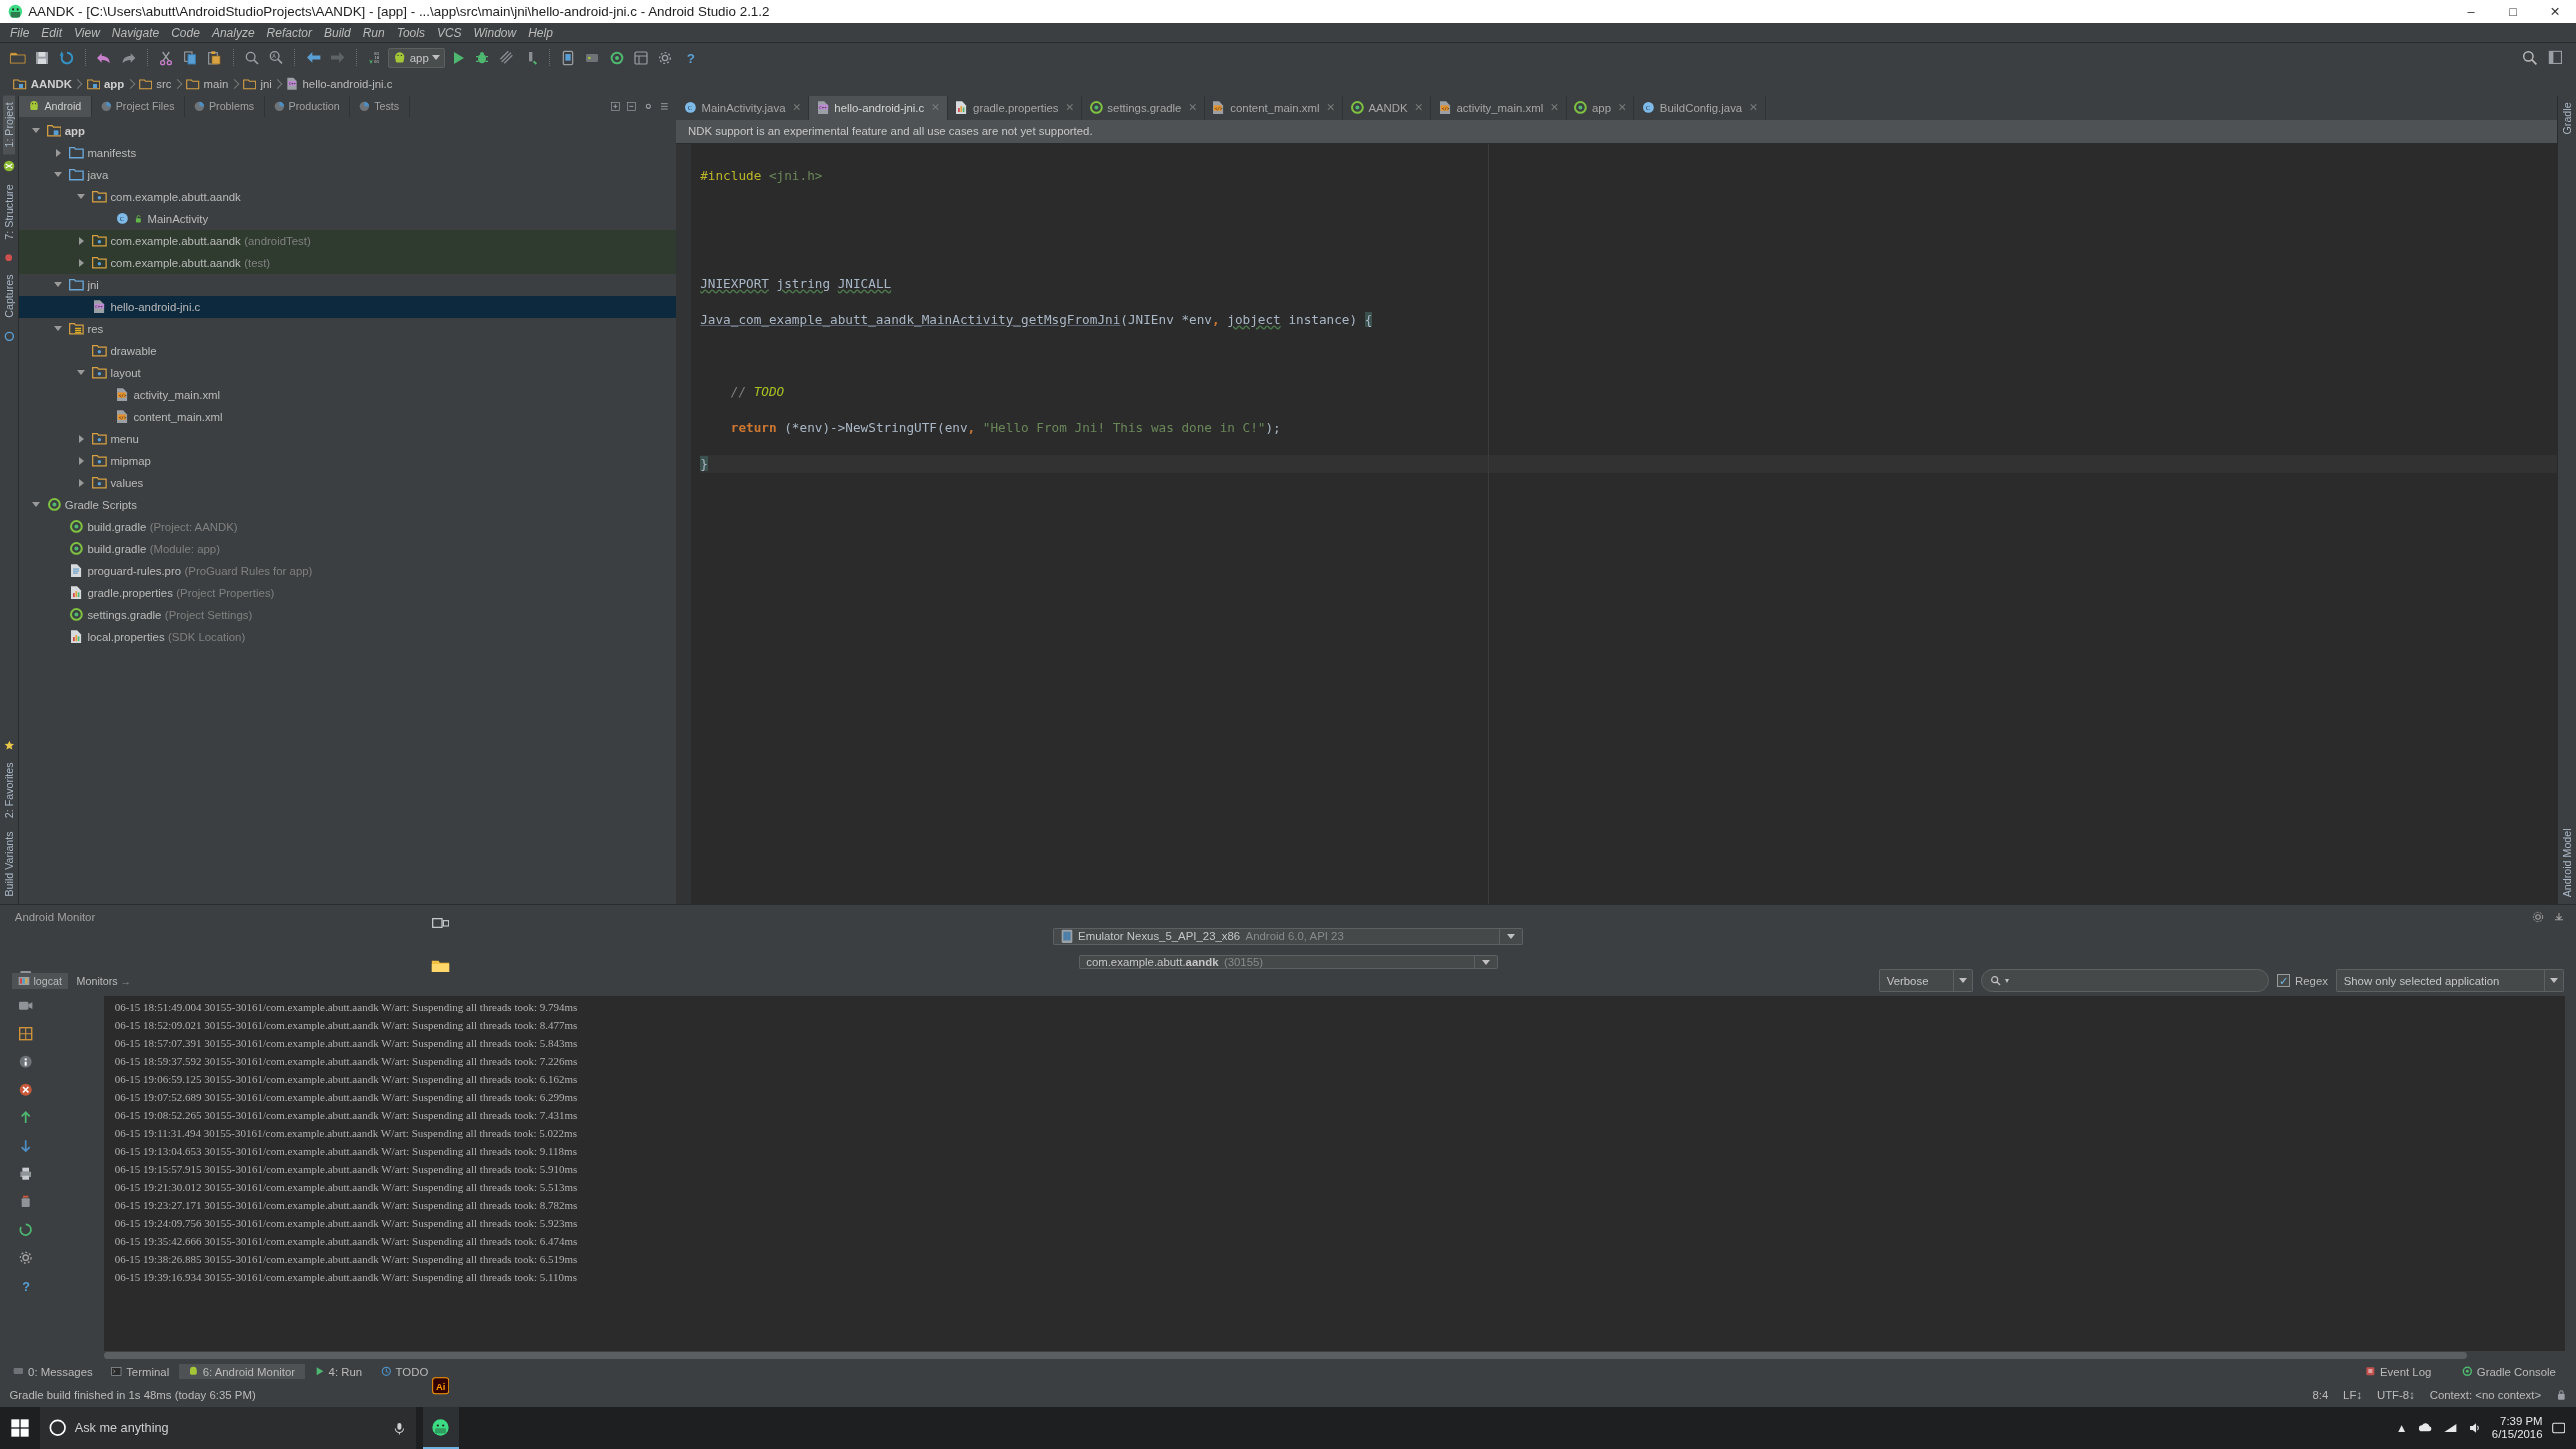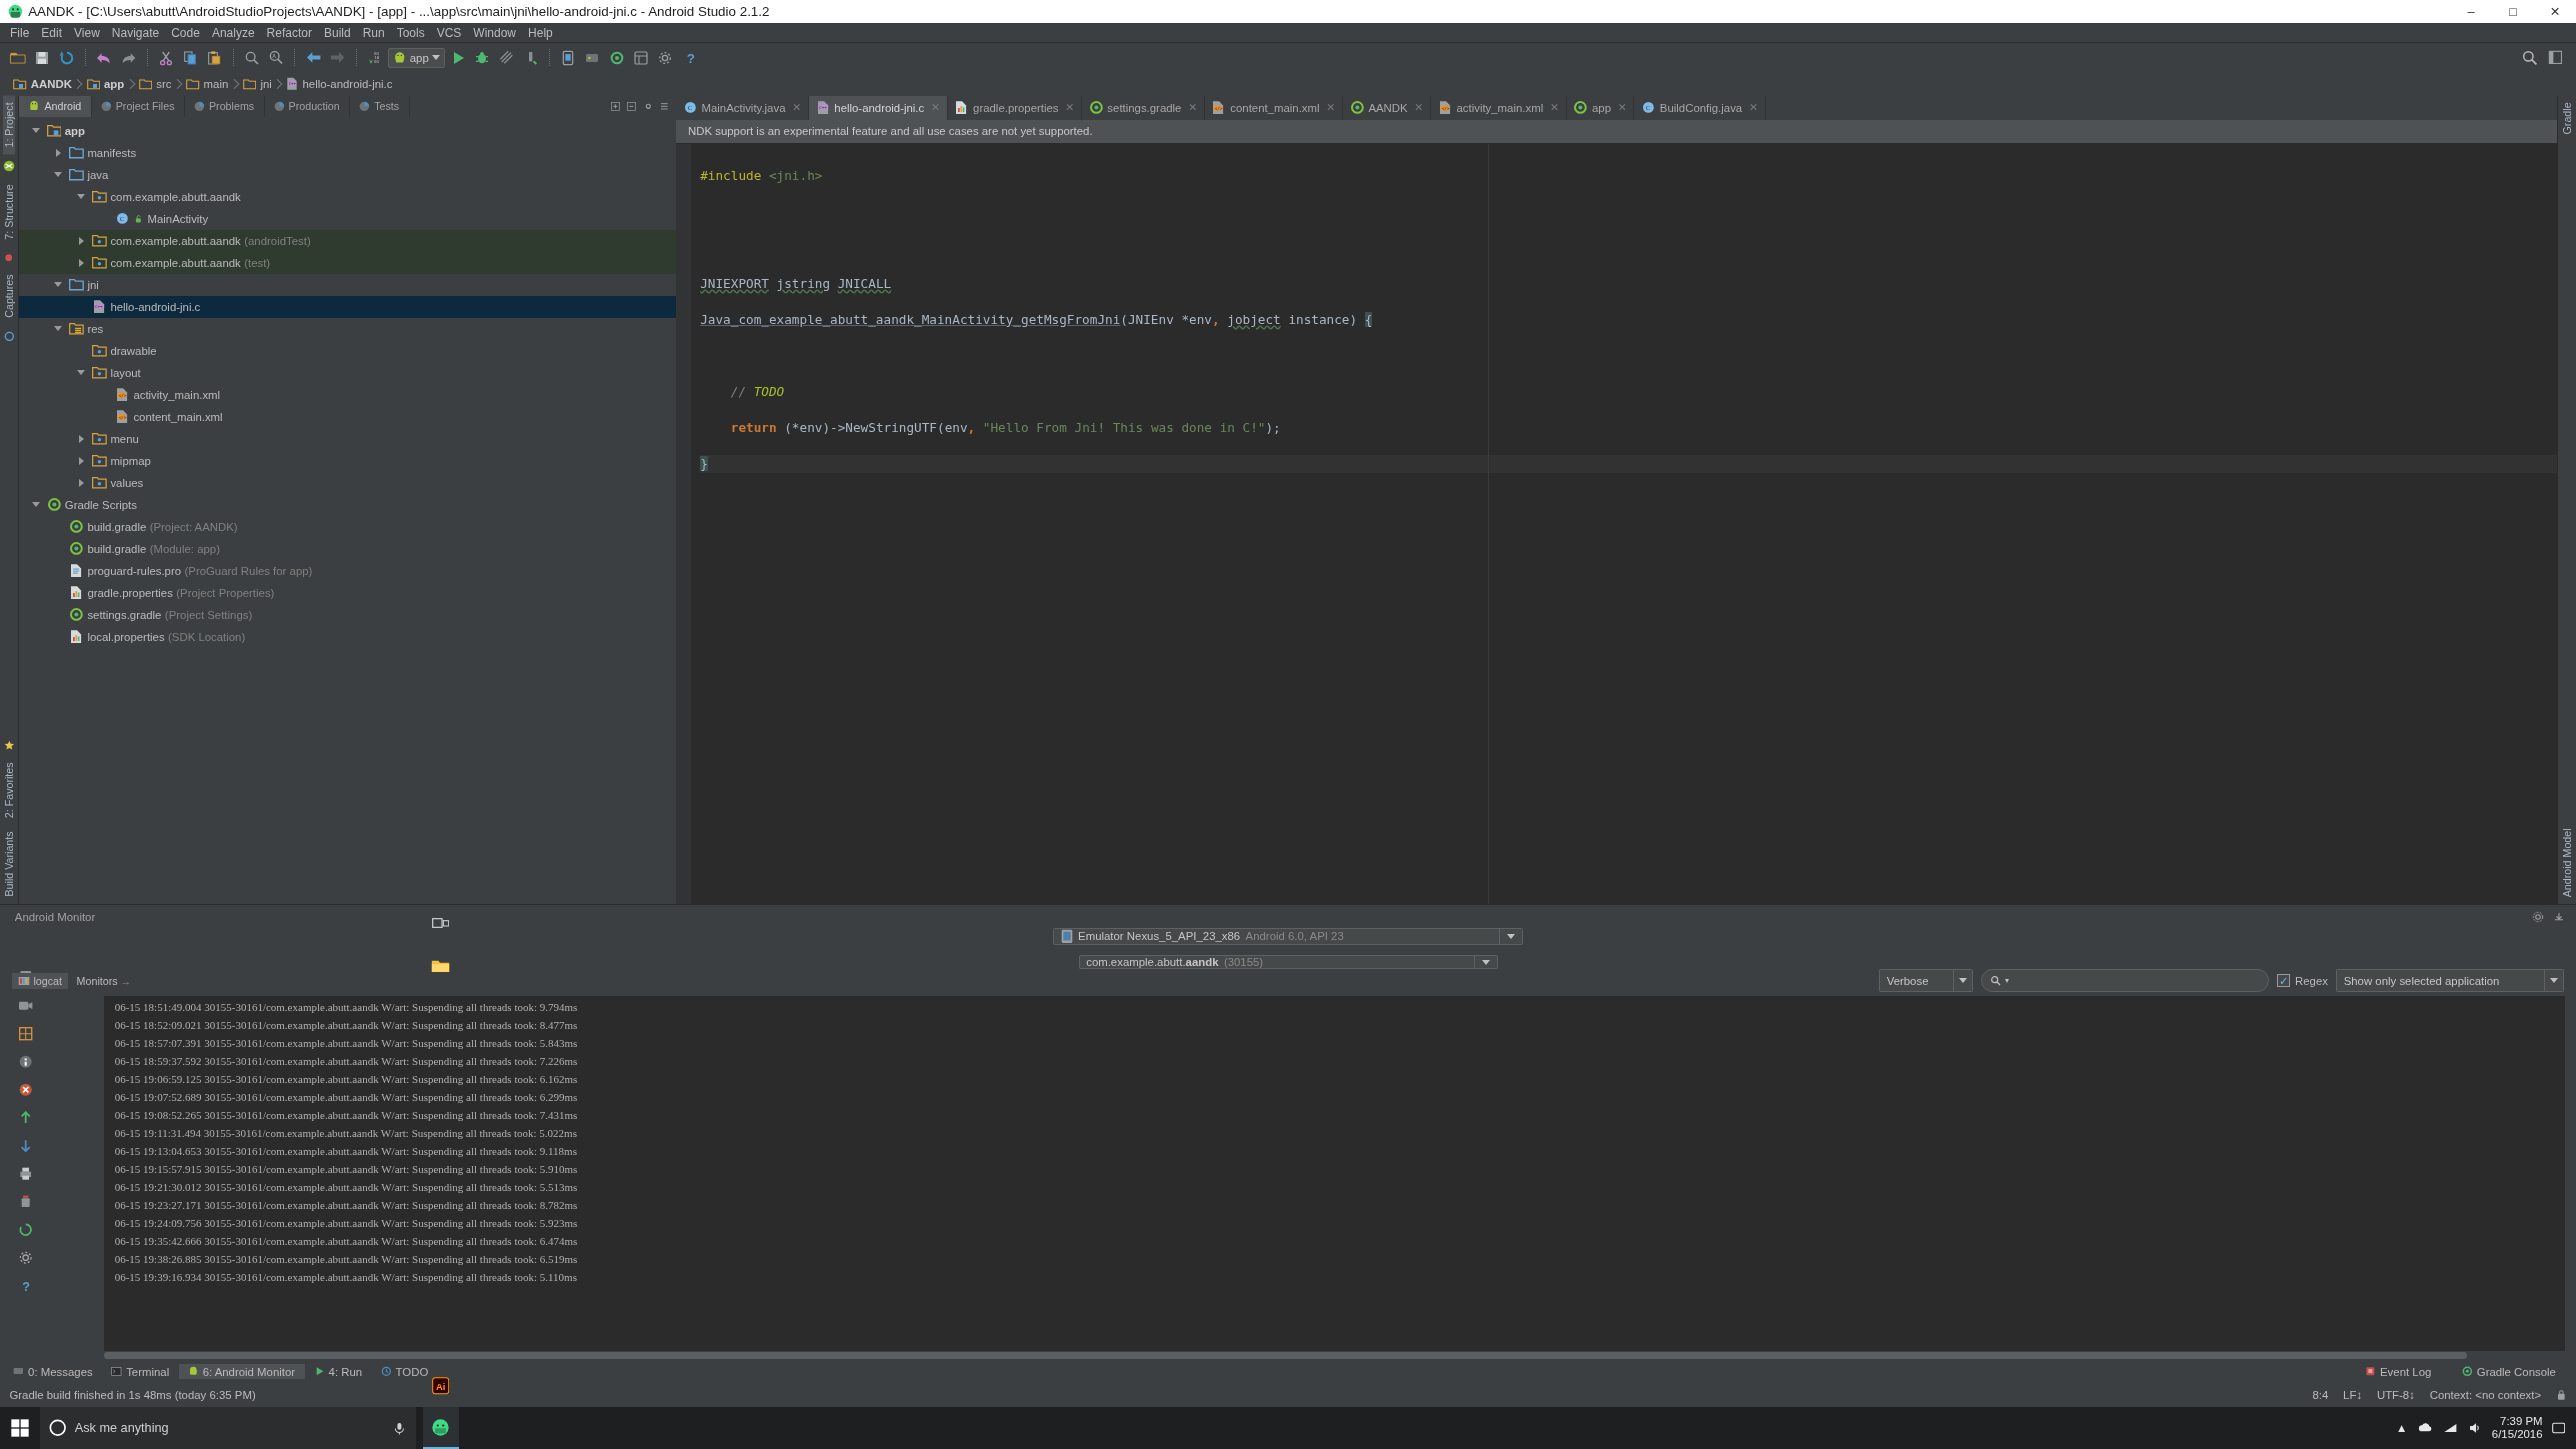--- a/index.html
+++ b/index.html
@@ -20,21 +20,21 @@
   .titlebar .tb-icon { width: 14.8px; height: 14.8px; margin-right: 5.4px; flex:none;}
   .titlebar .tb-text { white-space: nowrap; overflow: hidden; }
   .tb-buttons { margin-left: auto; display: flex; height: 100%; }
   .tb-btn { width: 42px; height: 23px; display:flex; align-items:center; justify-content:center; color:#333; font-size:12.7px;}
 
   
   .menubar {
     height: 20px; background: #3c3f41; display: flex; align-items: center;
     padding-left: 4px; flex: none; border-bottom:0.7px solid #2b2b2b;
   }
-  .menu-item { padding: 7px 6px; font-size: 12px; color: #bbbbbb; cursor: default; }
+  .menu-item { padding: 7px 6px; font-size: 12px; color: #bbbbbb; cursor: default; font-style: italic; }
 
   
   .toolbar {
     height: 29.5px; background: #3c3f41; display: flex; align-items: center;
     padding-left: 6.7px; flex: none; gap: 1.3px;
   }
   .tbtn { width: 23px; height: 23px; display:flex; align-items:center; justify-content:center; border-radius:2px; }
   .tsep { width: 0.7px; height: 17.4px; margin: 0 5.4px; border-left: 0.7px dotted #6e6e6e; }
   .run-config {
     height: 20px; border:0.7px solid #5e6060; border-radius:2px; display:flex; align-items:center;

